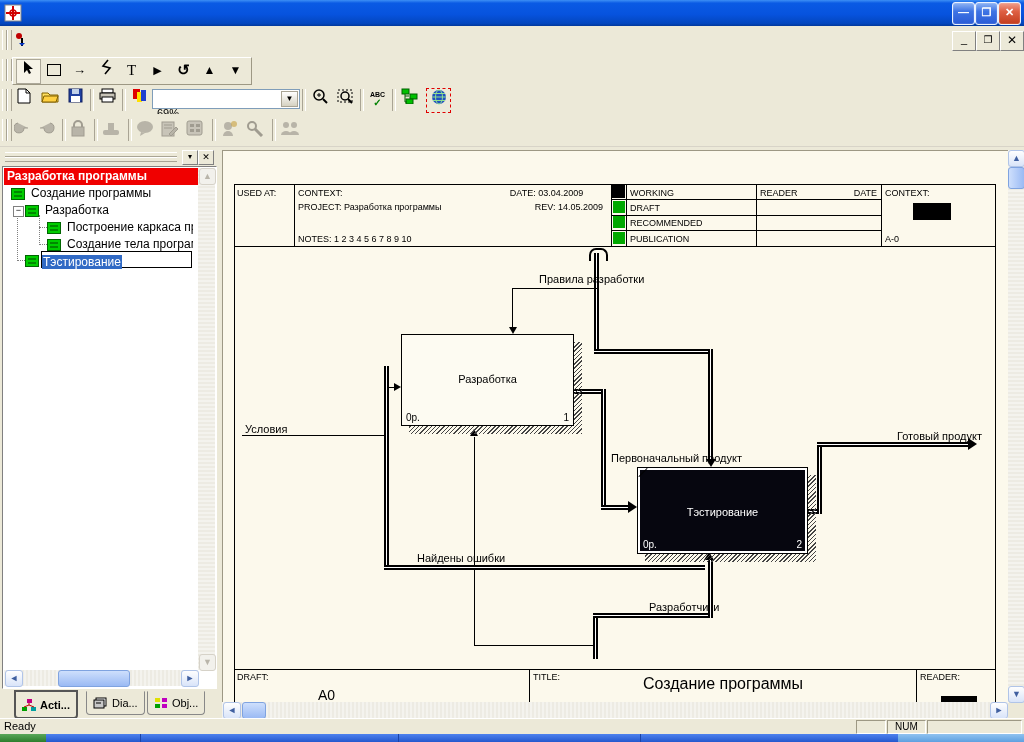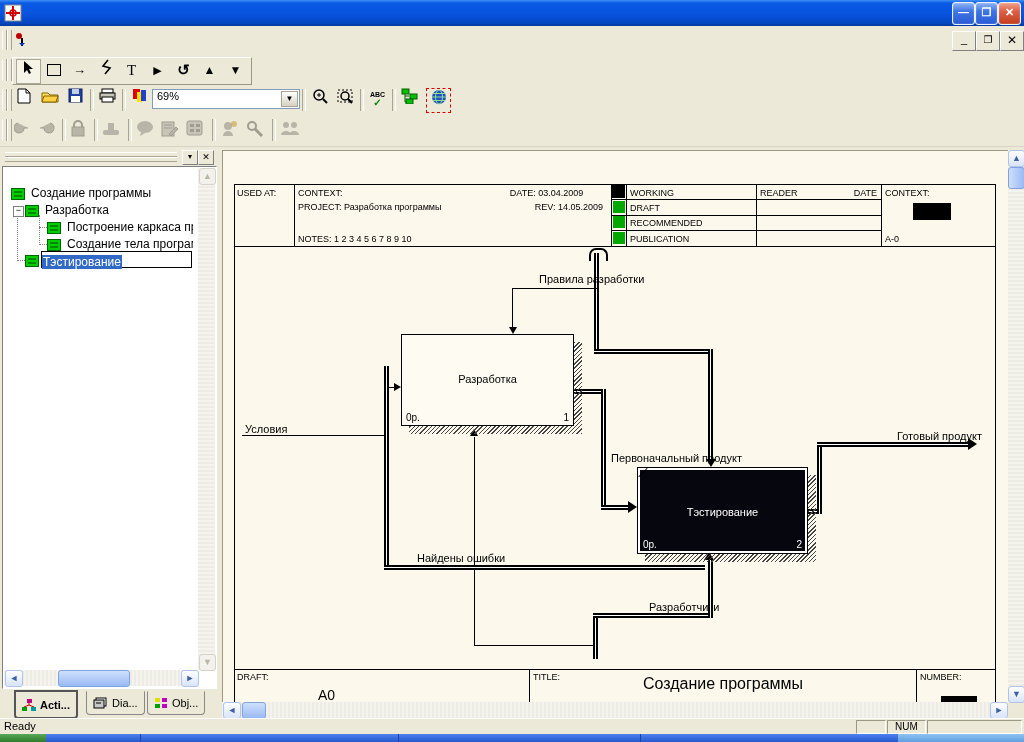--- a/index.html
+++ b/index.html
@@ -158,21 +158,21 @@
   </div>
   <div class="abs tsep" style="left:122px;top:3px"></div>
   <div class="abs tbtn" style="left:128px;top:2px">
     <svg width="15" height="15">
         <rect x="1" y="1" width="7" height="10" fill="#E00000"></rect>
         <rect x="5" y="4" width="5" height="10" fill="#FFE000"></rect>
         <rect x="9" y="2" width="5" height="11" fill="#2040D0"></rect>
       </svg>
   </div>
   <div class="abs combo" style="left:152px;top:3px;width:146px;height:18px">
-    <span class="abs" style="left:4px;top:0">69%</span>
+    <span class="abs" style="left:4px;top:17px">69%</span>
     <div class="abs combo-btn" style="right:1px;top:1px;width:15px;height:14px;line-height:14px">▼</div>
   </div>
   <div class="abs tsep" style="left:302px;top:3px"></div>
   <div class="abs tbtn" style="left:308px;top:2px">
     <svg width="16" height="16">
         <circle cx="7" cy="7" r="5" fill="none" stroke="#000" stroke-width="1.5"></circle>
         <line x1="11" y1="11" x2="15" y2="15" stroke="#000" stroke-width="2"></line>
         <line x1="5" y1="7" x2="9" y2="7" stroke="#000"></line>
         <line x1="7" y1="5" x2="7" y2="9" stroke="#000"></line>
       </svg>
@@ -263,20 +263,21 @@
 </div>
 
 <div class="abs" style="left:2px;top:149px;width:213px;height:16px">
   <div class="abs" style="left:3px;top:3px;width:172px;height:3px;border-top:1px solid #fff;border-bottom:1px solid #A9A494"></div>
   <div class="abs" style="left:3px;top:8px;width:172px;height:3px;border-top:1px solid #fff;border-bottom:1px solid #A9A494"></div>
   <div class="abs" style="left:180px;top:1px;width:14px;height:13px;background:#ECE9D8;border:1px solid;border-color:#fff #808080 #808080 #fff;font-size:8px;text-align:center;line-height:12px">▾</div>
   <div class="abs" style="left:196px;top:1px;width:14px;height:13px;background:#ECE9D8;border:1px solid;border-color:#fff #808080 #808080 #fff;font-size:9px;text-align:center;line-height:12px">✕</div>
 </div>
 
 <div id="explorer" class="abs">
+  <div class="abs tree-red" style="left:1px;top:1px;width:193px;height:17px">Разработка программы</div>
 
   <div class="abs dot-v" style="left:14px;top:46px;height:48px"></div>
   <div class="abs dot-h" style="left:15px;top:93px;width:7px"></div>
   <div class="abs dot-v" style="left:36px;top:48px;height:30px"></div>
   <div class="abs dot-h" style="left:36px;top:60px;width:8px"></div>
   <div class="abs dot-h" style="left:36px;top:77px;width:8px"></div>
 
   <div class="abs" style="left:8px;top:21px">
     <div class="gicon" style="position:absolute">
         <i></i>
@@ -431,21 +432,21 @@
     <div class="abs" style="left:-1px;top:4px;width:12px;height:1px;background:#000;transform:rotate(-45deg)"></div>
   </div>
 
   <div class="abs tnh" style="left:11px;top:518px;width:761px"></div>
   <div class="abs tnv" style="left:306px;top:518px;height:34px"></div>
   <div class="abs tnv" style="left:693px;top:518px;height:34px"></div>
   <div class="abs kit" style="left:14px;top:521px">DRAFT:</div>
   <div class="abs" style="left:95px;top:536px;font-size:14px">A0</div>
   <div class="abs kit" style="left:310px;top:521px">TITLE:</div>
   <div class="abs" style="left:330px;top:524px;width:340px;text-align:center;font-size:16px">Создание программы</div>
-  <div class="abs kit" style="left:697px;top:521px">NUMBER:</div>
+  <div class="abs kit" style="left:697px;top:521px">READER:</div>
   <div class="abs" style="left:718px;top:545px;width:36px;height:12px;background:#000"></div>
 </div>
 
 <div class="abs sb-track-v" style="left:1008px;top:150px;width:16px;height:552px">
   <div class="abs sb-btn" style="left:0;top:0;width:15px;height:15px">▲</div>
   <div class="abs sb-thumb-v" style="left:0;top:17px;width:15px;height:20px"></div>
   <div class="abs sb-btn" style="left:0;top:536px;width:15px;height:15px">▼</div>
 </div>
 <div class="abs sb-track" style="left:222px;top:702px;width:786px;height:16px">
   <div class="abs sb-btn" style="left:1px;top:0;width:16px;height:15px">◄</div>

